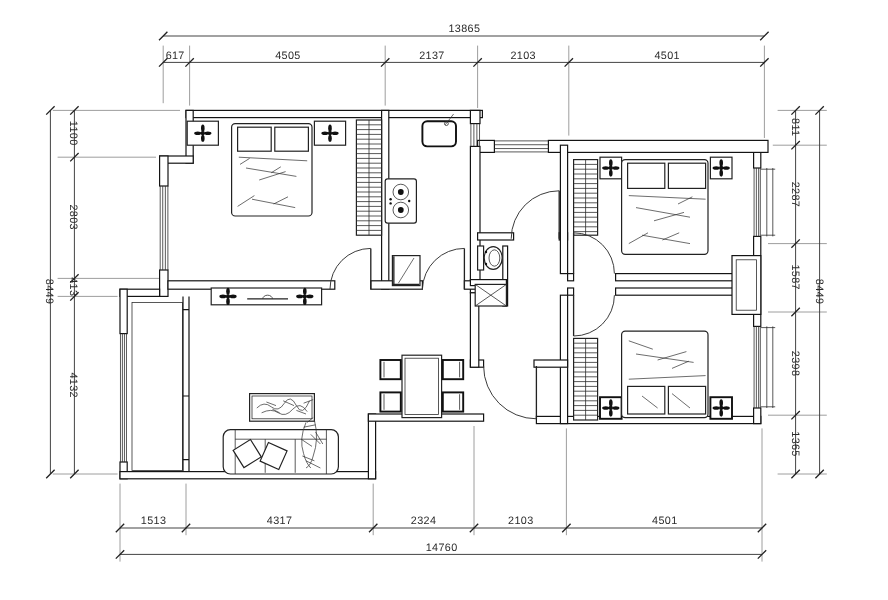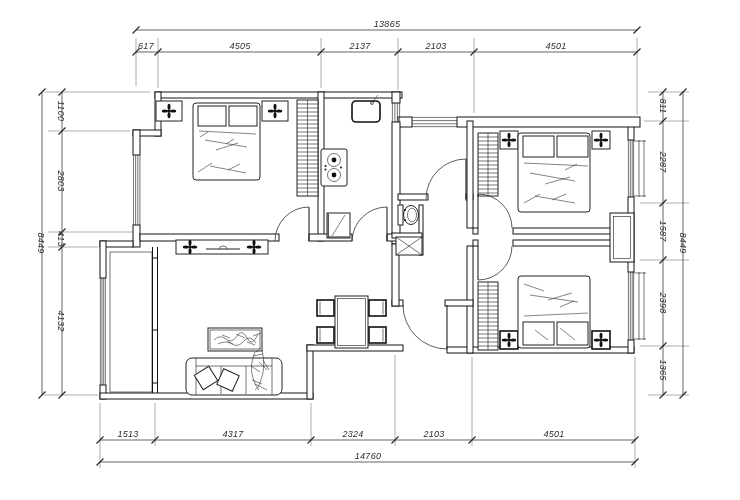--- a/index.html
+++ b/index.html
@@ -1,17 +1,17 @@
 <!DOCTYPE html>
 <html><head>
 <meta charset="utf-8">
 <style>
   html,body{margin:0;padding:0;background:#ffffff;}
   .stage{position:relative;width:740px;height:500px;background:#fff;overflow:hidden;
-         font-family:"Liberation Sans", sans-serif;font-style:italic;}
+         font-family:"Liberation Sans", sans-serif;}
   svg{display:block}
   
   .wall{fill:#ffffff;stroke:#141414;stroke-width:1;}
   .wline{stroke:#141414;stroke-width:1;fill:none;}
   .thin{stroke:#2a2a2a;stroke-width:.65;fill:none;}
   .furn{stroke:#222;stroke-width:1;fill:#fff;}
   .furnB{stroke:#111;stroke-width:1.6;fill:#fff;}
   .decor{stroke:#333;stroke-width:.6;fill:none;}
   .door{stroke:#333;stroke-width:.8;fill:none;}
   .leaf{stroke:#222;stroke-width:1.1;fill:none;}

